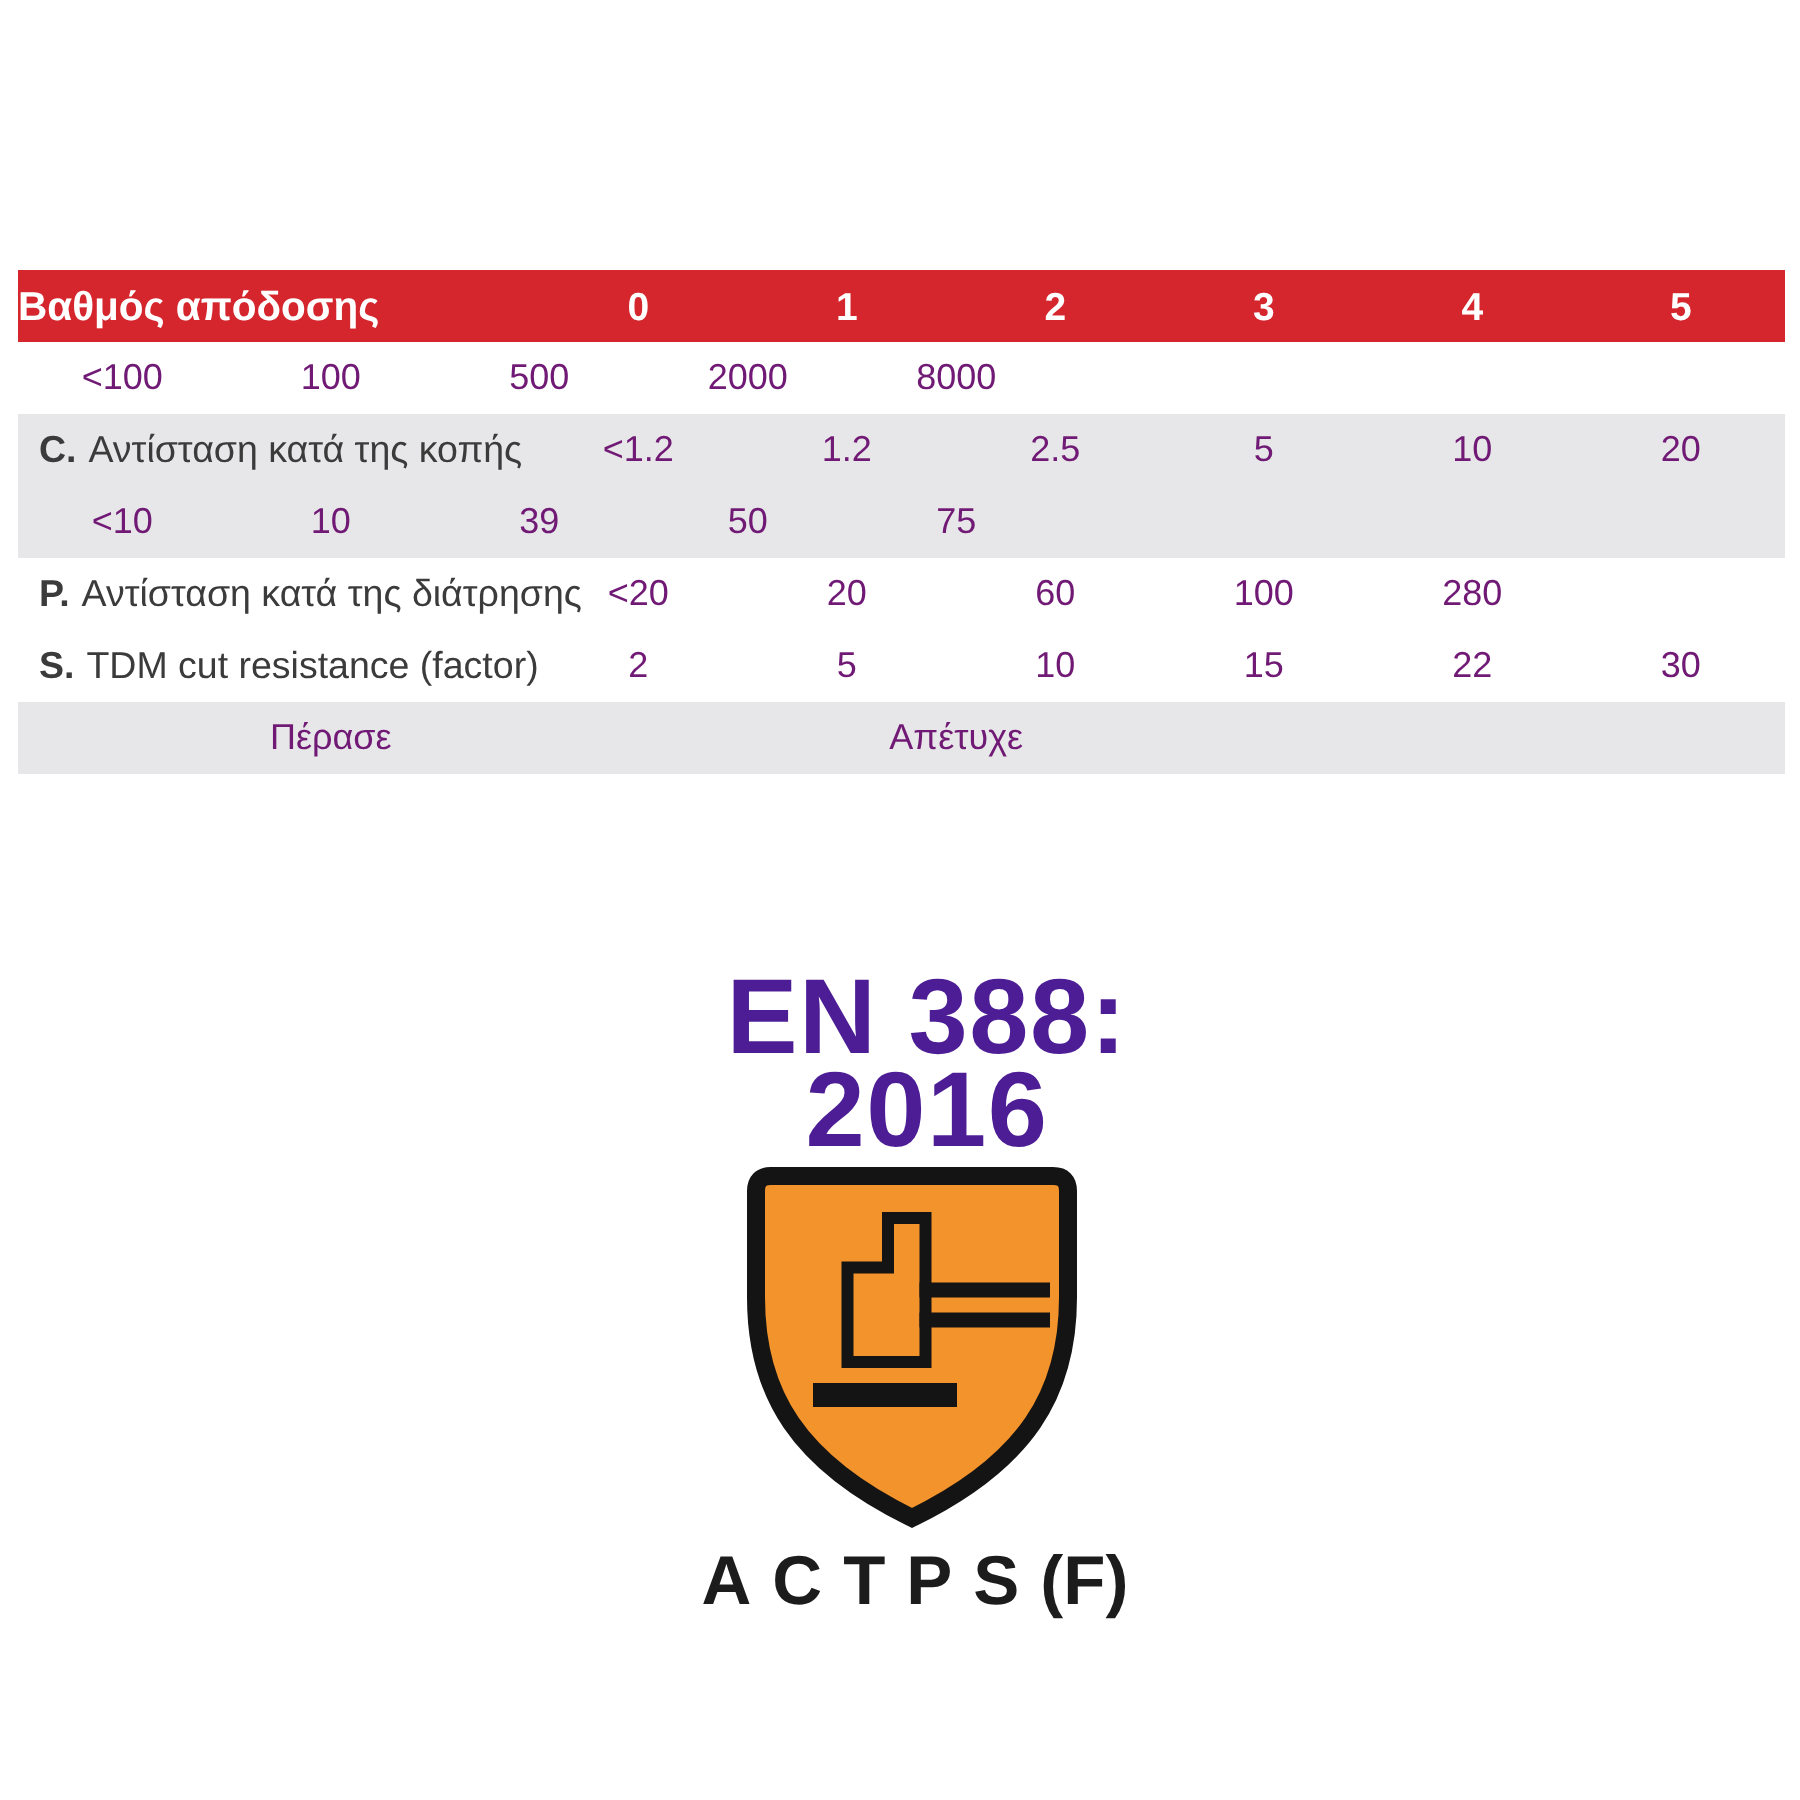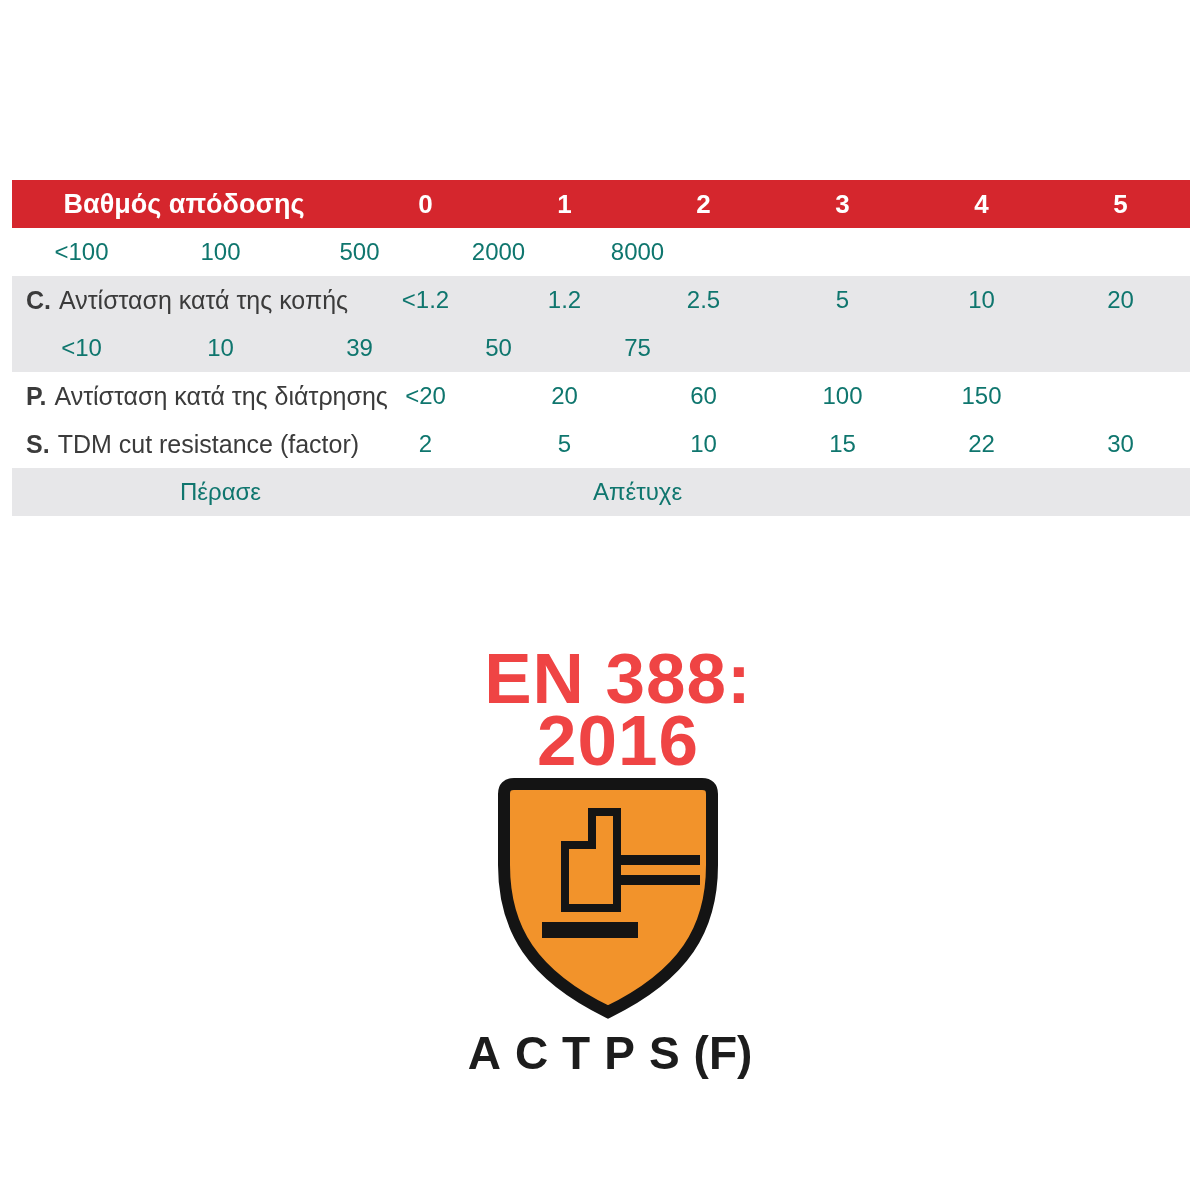--- a/index.html
+++ b/index.html
@@ -32,49 +32,48 @@
   .cell { box-sizing: border-box; }
   .cell.label {
     width: 344px;
     padding-left: 14px;
     font-size: 25px;
     color: #3b3b3b;
     white-space: nowrap;
   }
   .trow.header .cell.label {
     padding-left: 0;
-    text-align: center;
     font-weight: 700;
     font-size: 27px;
     color: #ffffff;
   }
   .cell.val {
     width: 139px;
     text-align: center;
     font-size: 24px;
-    color: #0f766e;
+    color: #701a75;
   }
   .trow.header .cell.val {
     font-weight: 700;
     font-size: 26px;
     color: #ffffff;
   }
   .cell.label b { margin-right: 8px; }
   .cell.label b:empty { margin-right: 0; }
   .trow.bold-row .cell.label,
   .trow.bold-row .cell.val { font-weight: 700; }
 
   
   .standard-title {
     position: absolute;
     top: 648px;
     left: 418px;
     width: 400px;
     text-align: center;
-    color: #ef4444;
+    color: #4c1d95;
     font-weight: 700;
     font-size: 71px;
     line-height: 62px;
     letter-spacing: 1px;
     white-space: nowrap;
   }
   .shield-svg {
     position: absolute;
     left: 494px;
     top: 777px;
@@ -137,21 +136,21 @@
       <div class="cell val">75</div>
       <div class="cell val"></div>
     </div>
 
     <div class="trow">
       <div class="cell label"><b>P.</b><span>Αντίσταση κατά της διάτρησης</span></div>
       <div class="cell val">&lt;20</div>
       <div class="cell val">20</div>
       <div class="cell val">60</div>
       <div class="cell val">100</div>
-      <div class="cell val">150</div>
+      <div class="cell val">280</div>
       <div class="cell val"></div>
     </div>
 
 
     <div class="trow">
       <div class="cell label"><b>S.</b><span>TDM cut resistance (factor)</span></div>
       <div class="cell val">2</div>
       <div class="cell val">5</div>
       <div class="cell val">10</div>
       <div class="cell val">15</div>

